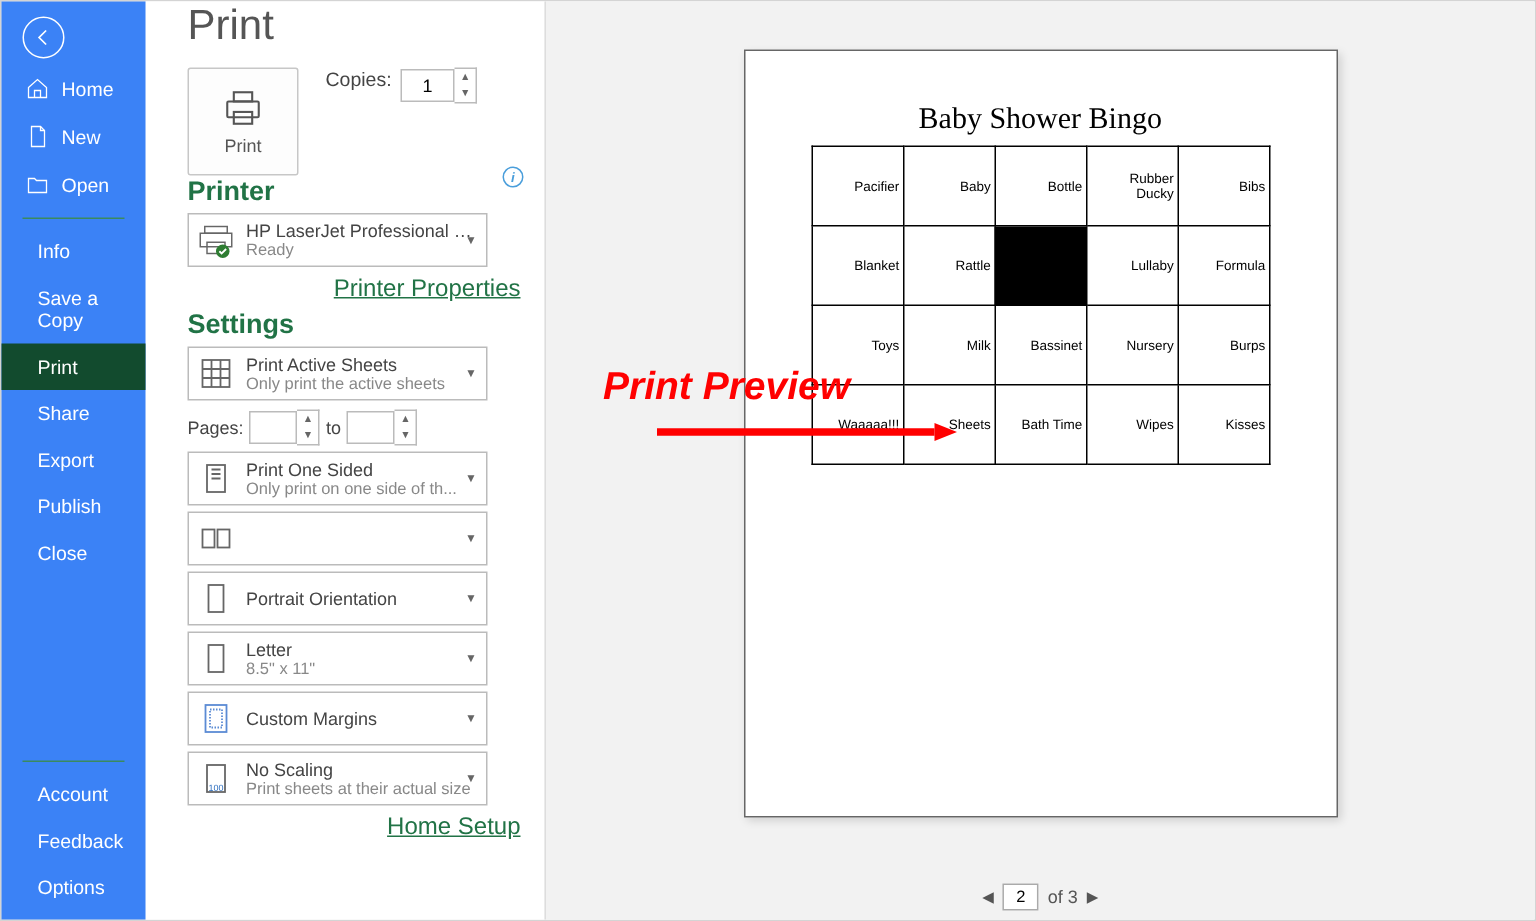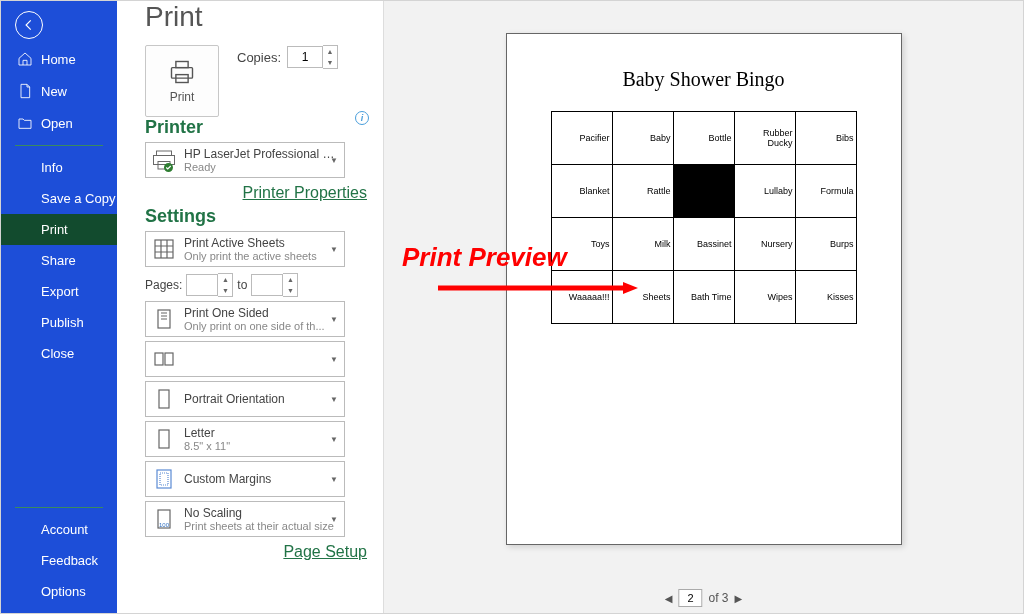--- a/index.html
+++ b/index.html
@@ -1,41 +1,41 @@
 <!DOCTYPE html>
 <html><head>
 <meta charset="utf-8">
 <style>
   * { box-sizing: border-box; margin: 0; padding: 0; font-family: "Segoe UI", Arial, sans-serif; }
   html, body { width: 1024px; height: 614px; overflow: hidden; background: #f3f3f3; }
   .app { display: flex; width: 100%; height: 100%; border: 1px solid #d4d4d4; }
 
   
-  .sidebar { width: 116px; background: #1d4ed8; color: #fff; display: flex; flex-direction: column; position: relative; }
+  .sidebar { width: 96px; background: #3b82f6; color: #fff; display: flex; flex-direction: column; position: relative; }
   .back-circle { width: 28px; height: 28px; border: 1.5px solid #fff; border-radius: 50%; margin: 10px 0 4px 14px; display: flex; align-items: center; justify-content: center; cursor: pointer; }
   .back-circle svg { width: 14px; height: 14px; fill: #fff; }
   .nav-item { display: flex; align-items: center; gap: 8px; padding: 8px 0 8px 16px; font-size: 13px; cursor: pointer; }
-  .nav-item.noicon { padding-left: 40px; }
+  .nav-item.noicon { padding-left: 24px; }
   .nav-item.selected { background: #124b2e; }
   .nav-item .ic { width: 16px; height: 16px; stroke: #fff; fill: none; stroke-width: 1.3; }
   .nav-divider { border-top: 1px solid #3a8a5f; margin: 6px 14px; }
   .sidebar-bottom { margin-top: auto; padding-bottom: 6px; }
 
   
   .main { flex: 1; display: flex; flex-direction: column; background: #ffffff; }
   .content { flex: 1; display: flex; background: #ffffff; }
 
   
   .settings-col { width: 266px; padding: 0 16px 0 28px; display: flex; flex-direction: column; background: #fff; }
   .page-title { font-size: 28px; color: #555; font-weight: 300; margin-bottom: 12px; }
   .print-row { display: flex; align-items: flex-start; gap: 18px; }
   .print-button { width: 74px; height: 72px; border: 1px solid #c7c7c7; border-radius: 2px; display: flex; flex-direction: column; align-items: center; justify-content: center; gap: 4px; cursor: pointer; background: #fdfdfd; }
   .print-button svg { width: 30px; height: 28px; stroke: #555; fill: none; stroke-width: 1.6; }
   .print-button span { font-size: 12px; color: #555; }
-  .copies-row { display: flex; align-items: center; gap: 6px; font-size: 13px; color: #444; }
+  .copies-row { display: flex; align-items: flex-start; gap: 6px; font-size: 13px; color: #444; }
   .spin { display: flex; align-items: center; }
   .spin input { width: 36px; height: 22px; border: 1px solid #bbb; text-align: center; font-size: 12px; }
   .spin-btns { display: flex; flex-direction: column; border: 1px solid #bbb; border-left: none; }
   .spin-btns span { width: 14px; height: 11px; font-size: 7px; display: flex; align-items: center; justify-content: center; cursor: pointer; color: #666; }
 
   .section-head { font-size: 18px; color: #217346; font-weight: 700; margin-bottom: 4px; position: relative; }
   .info-dot { position: absolute; right: -2px; top: -6px; width: 14px; height: 14px; border: 1px solid #4a9edb; border-radius: 50%; color: #4a9edb; font-size: 9px; display: flex; align-items: center; justify-content: center; font-style: italic; }
 
   .dropdown { width: 200px; border: 1px solid #bbb; background: #fff; display: flex; align-items: center; padding: 3px 4px; gap: 6px; cursor: pointer; margin-bottom: 4px; position: relative; }
   .dropdown .dd-icon { width: 28px; height: 28px; flex-shrink: 0; display: flex; align-items: center; justify-content: center; }
@@ -47,21 +47,21 @@
 
   .link-right { text-align: right; font-size: 16px; margin: 2px 0 4px 0; }
   .link-right a { color: #217346; text-decoration: underline; cursor: pointer; }
 
   .pages-row { display: flex; align-items: center; gap: 4px; font-size: 12px; color: #444; margin: 2px 0 4px 0; }
   .pages-row .spin input { width: 32px; }
 
   
   .preview-col { flex: 1; background: #f2f2f2; position: relative; padding: 32px 28px 0 28px; display: flex; flex-direction: column; align-items: center; border-left: 1px solid #ddd; }
   .preview-page { background: #fff; border: 1px solid #666; width: 396px; height: 512px; box-shadow: 2px 2px 6px rgba(0,0,0,0.15); padding: 34px 32px; position: relative; }
-  .bingo-title { font-size: 20px; font-family: Georgia, serif; text-align: center; margin-bottom: 20px; }
+  .bingo-title { font-size: 20px; font-family: Georgia, serif; text-align: center; margin-bottom: 6px; }
   .bingo-table { border-collapse: collapse; margin: 0 auto; }
   .bingo-table td { border: 1px solid #000; width: 61px; height: 53px; font-size: 9px; text-align: right; vertical-align: middle; padding: 2px; }
   .bingo-table td.black { background: #000; }
 
   .pager { margin-top: 10px; display: flex; align-items: center; gap: 6px; font-size: 12px; color: #555; position: absolute; bottom: 6px; left: 50%; transform: translateX(-50%); }
   .pager .arrow { cursor: pointer; font-size: 10px; }
   .pager input { width: 24px; height: 18px; border: 1px solid #aaa; text-align: center; font-size: 11px; }
 
   
   .anno-label { position: absolute; top: 242px; left: 402px; color: #ff0000; font-size: 26px; font-weight: bold; font-style: italic; font-family: Arial, sans-serif; z-index: 50; pointer-events: none; }
@@ -273,21 +273,21 @@
                 <rect x="6" y="3" width="12" height="18"></rect>
                 <text x="7" y="20" font-size="6" fill="#3070c0" stroke="none">100</text>
               </svg>
             </div>
           <div class="dd-text">
             <div class="dd-title">No Scaling</div>
             <div class="dd-sub">Print sheets at their actual size</div>
           </div>
           <span class="caret">▼</span>
         </div>
-        <div class="link-right"><a>Page Setup</a></div>
+        <div class="link-right"><a>Home Setup</a></div>
       </div>
 
       <div class="preview-col">
         <div class="preview-page">
           <div class="bingo-title">Baby Shower Bingo</div>
           <table class="bingo-table">
               <tbody id="bingo-body">
                 <tr>
                   <td>Pacifier</td>
                   <td>Baby</td>

